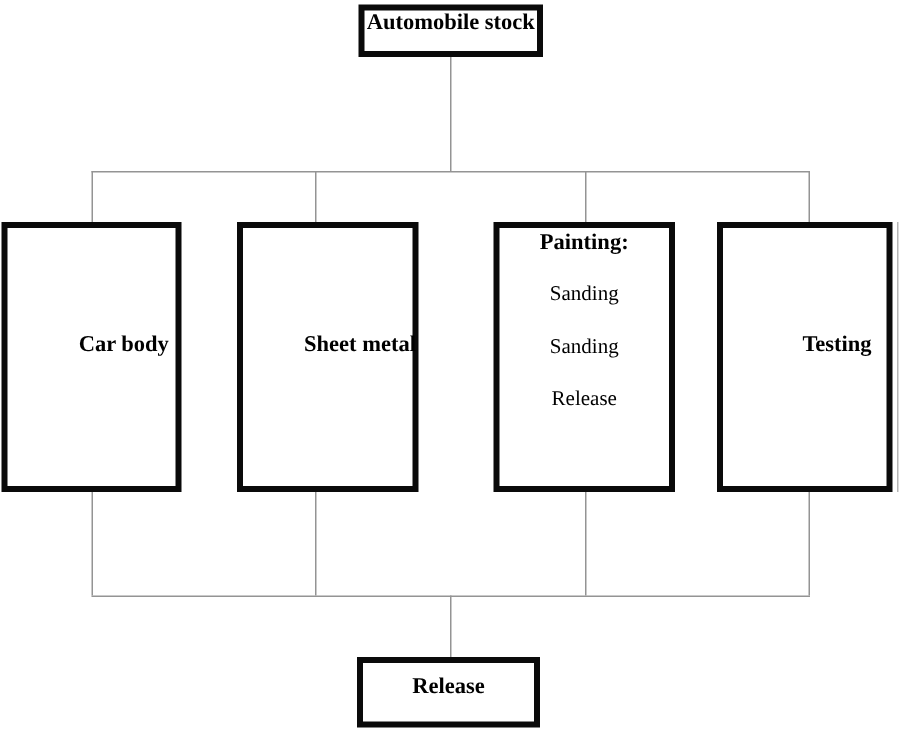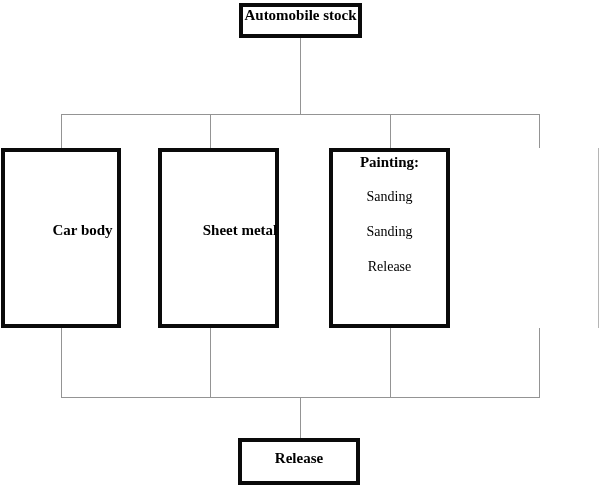--- a/index.html
+++ b/index.html
@@ -95,20 +95,23 @@
 
   <div class="node stage-box box-painting">
     <div class="paint-inner">
       <div class="paint-line paint-title">Painting:</div>
       <div class="paint-line">Sanding</div>
       <div class="paint-line">Sanding</div>
       <div class="paint-line">Release</div>
     </div>
   </div>
 
+  <div class="node stage-box box-testing">
+    <div class="node-label">Testing</div>
+  </div>
 
   <div class="line v artifact" style="left:598px; top:148px; height:180px;"></div>
 
   <div class="line v" style="left:61px;  top:328px; height:69px;"></div>
   <div class="line v" style="left:210px; top:328px; height:69px;"></div>
   <div class="line v" style="left:390px; top:328px; height:69px;"></div>
   <div class="line v" style="left:539px; top:328px; height:69px;"></div>
   <div class="line h" style="left:61px; top:397px; width:479px;"></div>
   <div class="line v" style="left:300px; top:397px; height:41px;"></div>
 

